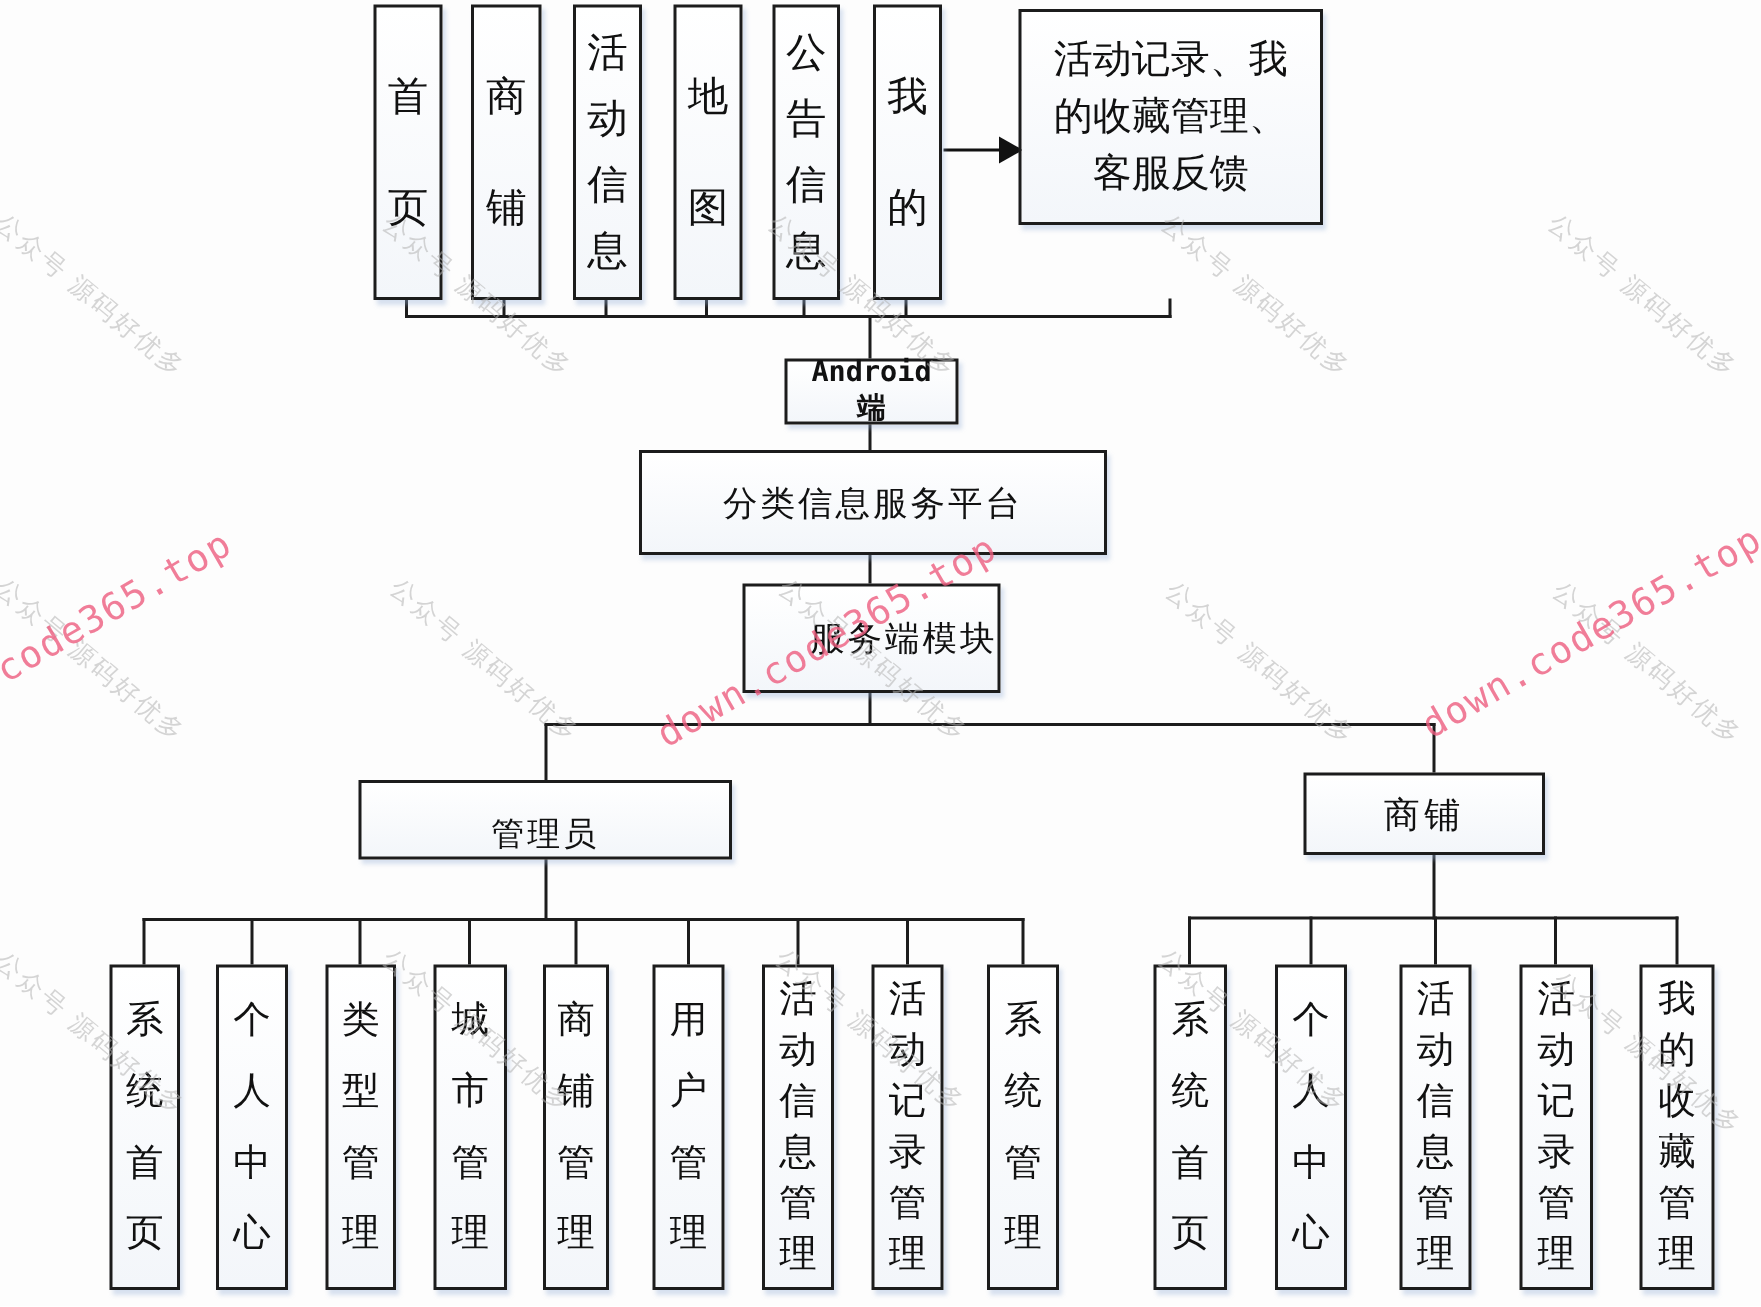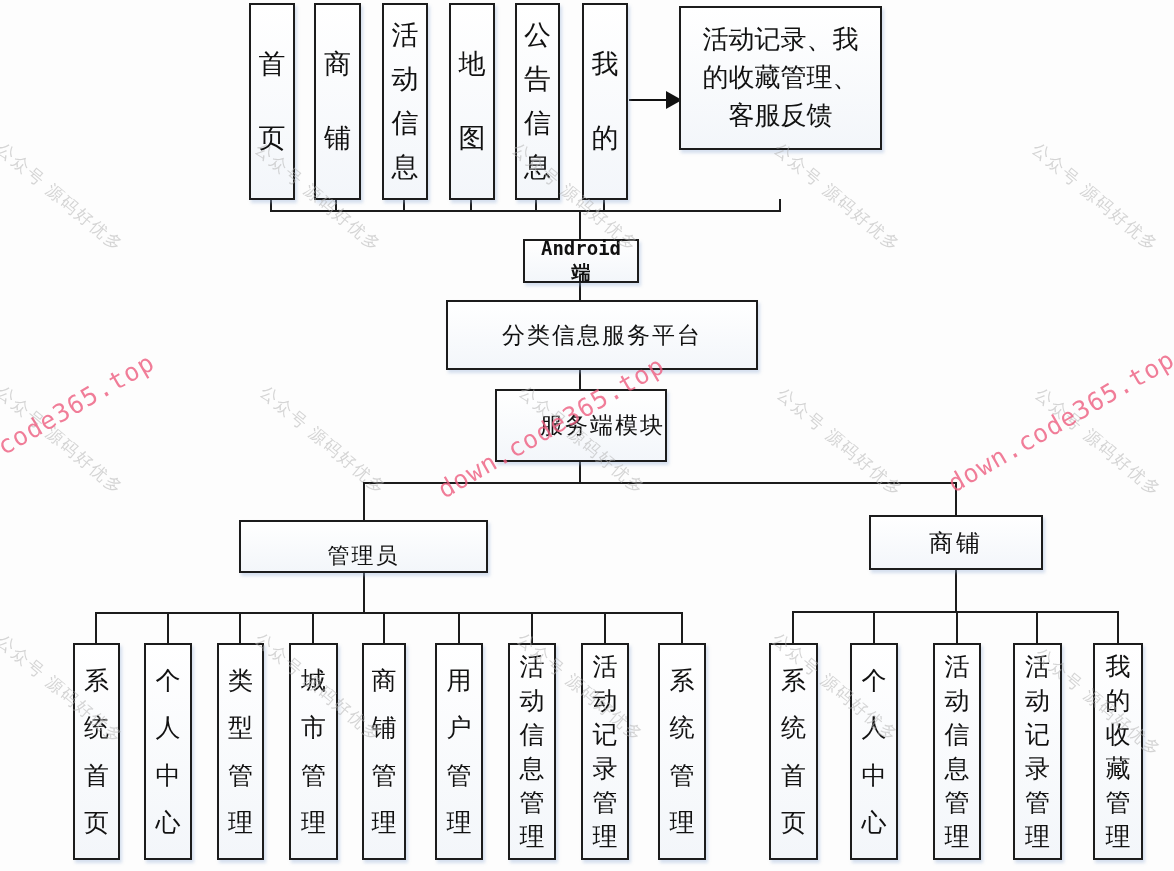--- a/index.html
+++ b/index.html
@@ -144,32 +144,32 @@
 
   <div class="node serif" style="left:679px;top:6px;width:203px;height:144px;">
     <span class="mine-detail-text">活动记录、我的收藏管理、客服反馈</span>
   </div>
 
   <div class="node" style="left:523px;top:239px;width:116px;height:44px;">
     <span class="android-text">Android
 端</span>
   </div>
 
-  <div class="node sans" style="left:426px;top:300px;width:312px;height:70px;margin-left:20px;">
+  <div class="node sans" style="left:426px;top:300px;width:312px;height:70px;">
     <span class="platform-text">分类信息服务平台</span>
   </div>
 
   <div class="node sans" style="left:495px;top:389px;width:172px;height:73px;justify-content:flex-end;">
     <span class="server-text">服务端模块</span>
   </div>
 
   <div class="node sans" style="left:239px;top:520px;width:249px;height:53px;align-items:flex-end;">
     <span class="admin-text">管理员</span>
   </div>
-  <div class="node serif" style="left:869px;top:515px;width:174px;height:55px;">
+  <div class="node serif" style="left:869px;top:515px;width:161px;height:55px;">
     <span class="shoprole-text">商铺</span>
   </div>
 
   <div class="node leaf-box serif" style="left:73px;top:643px;width:47px;height:217px;">
     <span class="v-label">
         <span>系</span>
         <span>统</span>
         <span>首</span>
         <span>页</span>
       </span>

